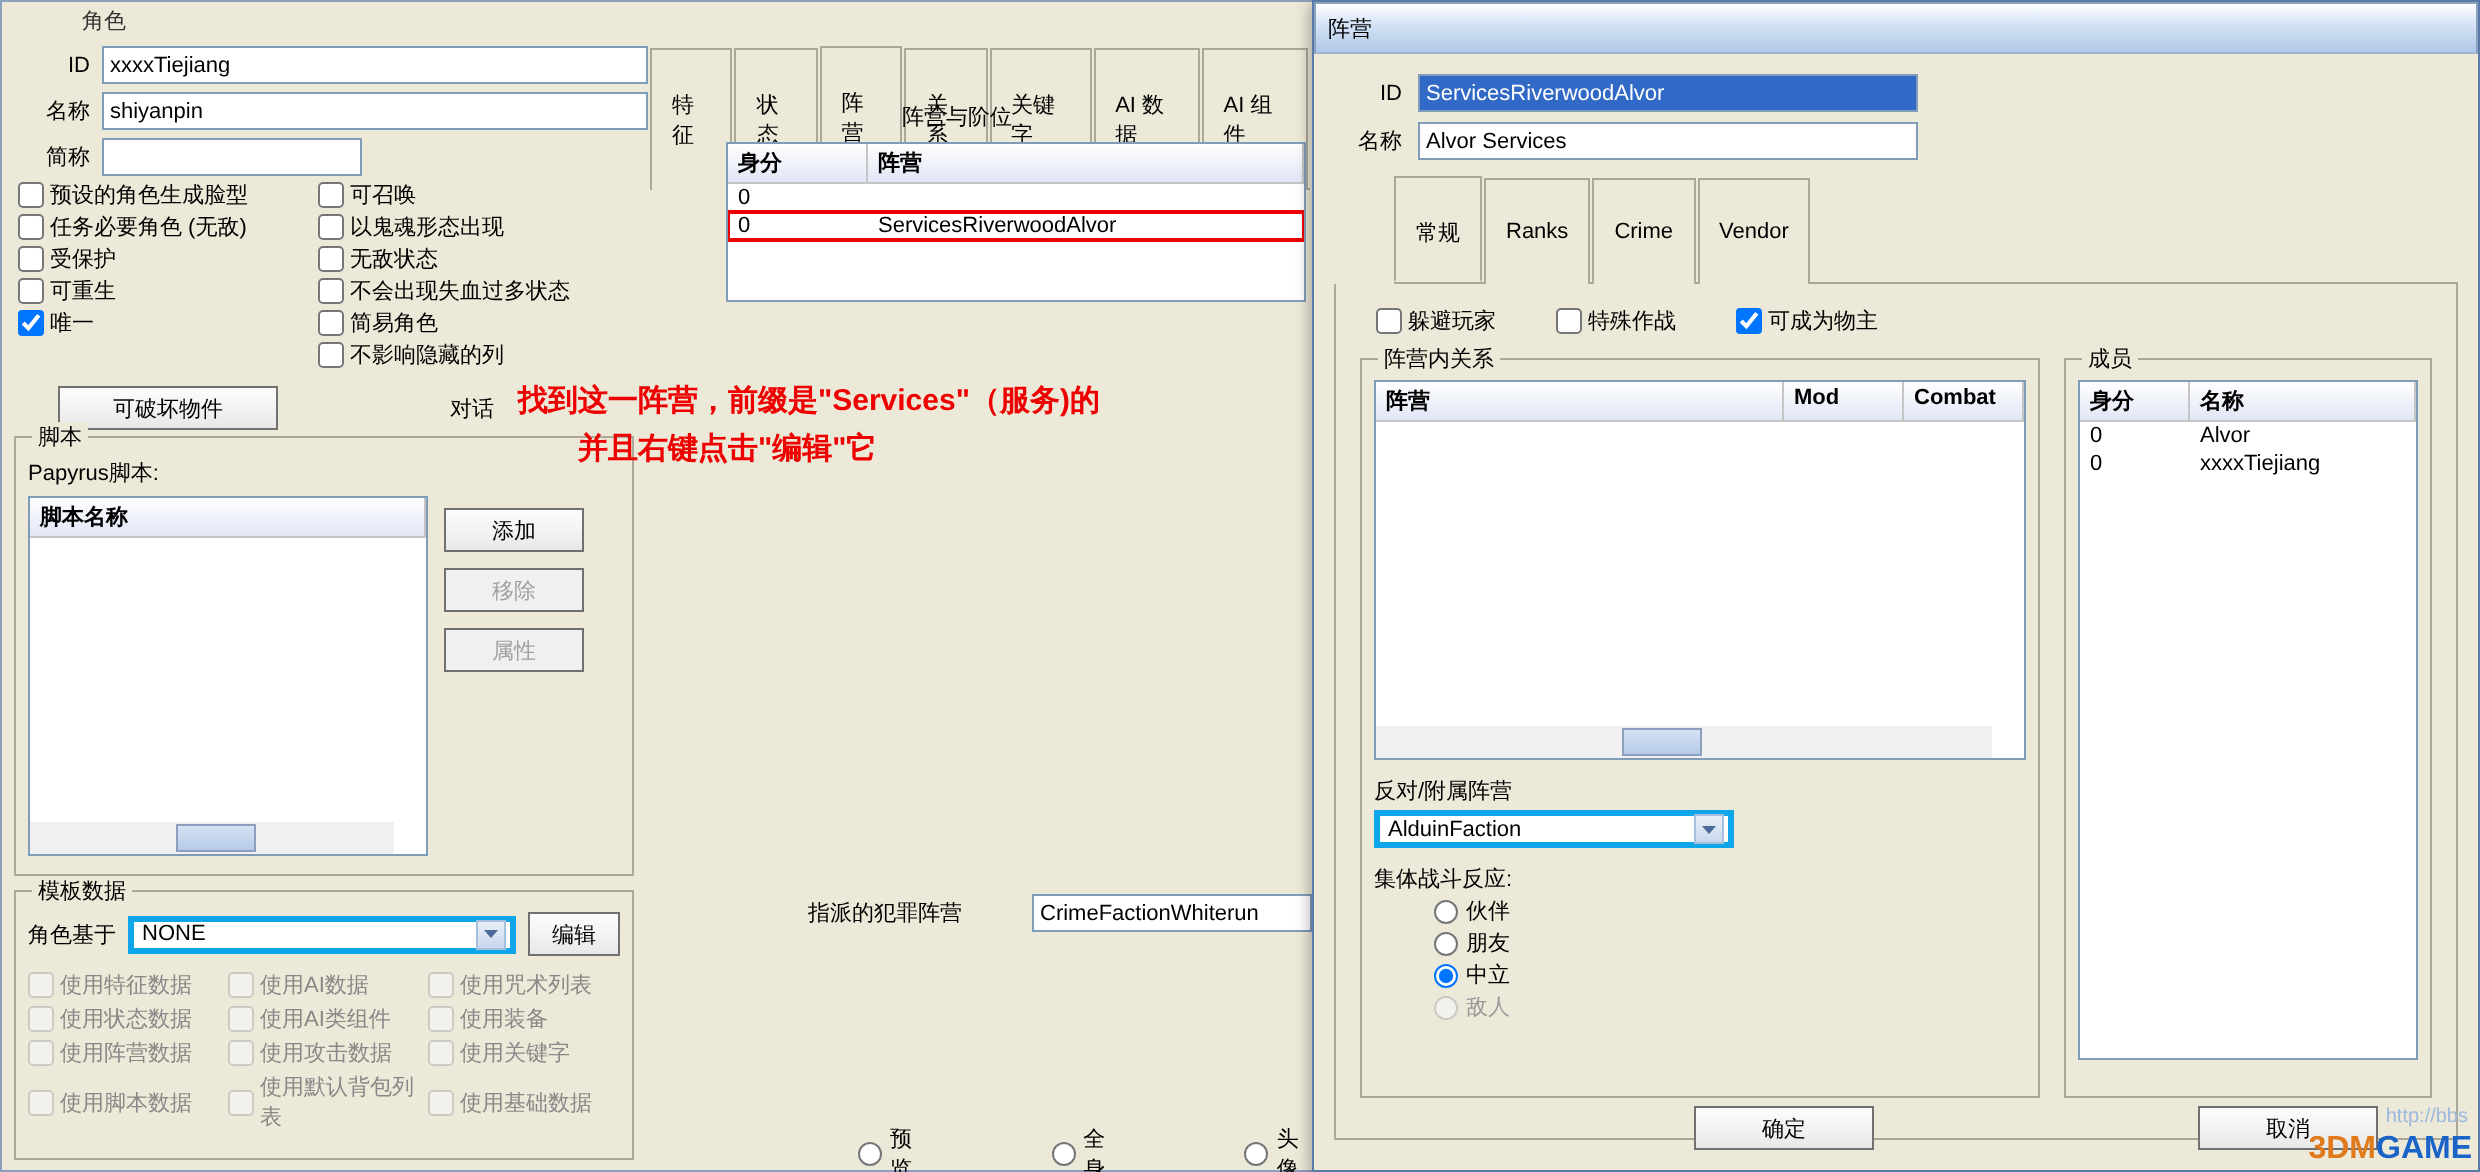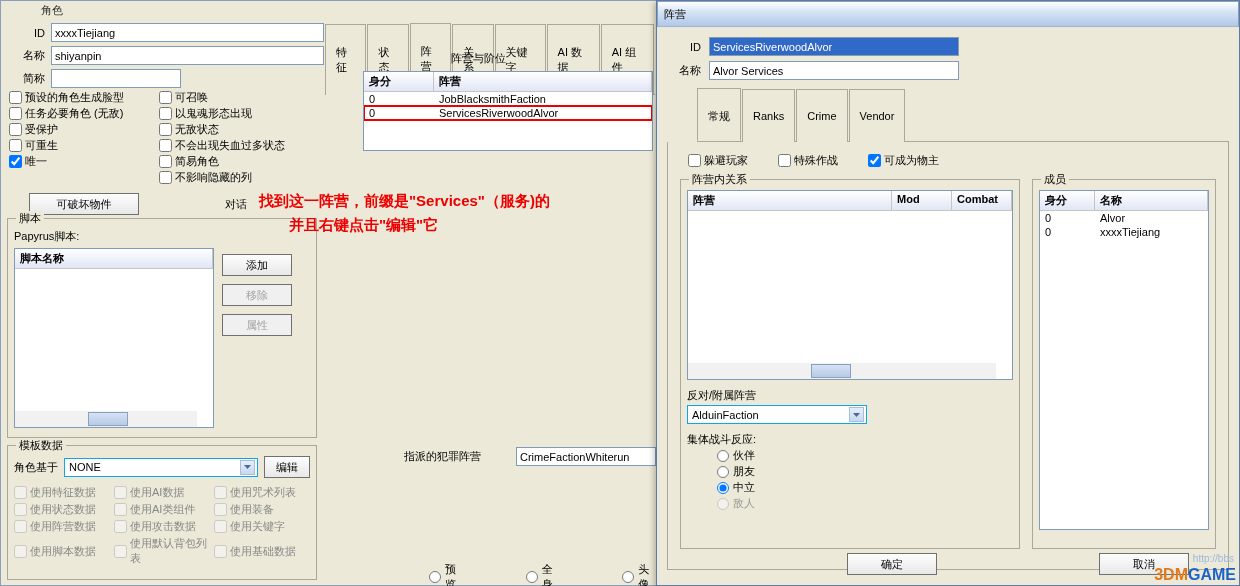--- a/index.html
+++ b/index.html
@@ -109,21 +109,21 @@
 .annotation {
   color: #e00;
   font-weight: bold;
   font-size: 15px;
   line-height: 1.6;
   position: absolute;
 }
 .radio-row { display: flex; align-items: center; gap: 4px; margin: 1px 0; margin-left: 30px;}
 .radio-row input { width: 12px; height: 12px; }
 .dropdown {
-  border: 1px solid #0ea5e9;
+  border: 3px solid #0ea5e9;
   background: #fff;
   height: 19px;
   display: flex;
   align-items: center;
   justify-content: space-between;
   padding: 0 2px 0 4px;
   font: 11px Arial;
 }
 .dropdown .arrow {
   width: 15px; height: 15px;
@@ -347,21 +347,20 @@
   <div class="label" style="position:absolute;left:450px;top:50px;">阵营与阶位</div>
 
   <div class="listview" style="position:absolute;left:362px;top:70px;width:290px;height:80px;">
     <div class="lv-head">
       <div style="width:70px;">身分</div>
       <div style="flex:1;">阵营</div>
     </div>
     <div id="factionRows">
         <div class="lv-row">
           <div style="width:70px">0</div>
-          <div style="flex:1">JobBlacksmithFaction</div>
         </div>
         <div class="lv-row highlight">
           <div style="width:70px">0</div>
           <div style="flex:1">ServicesRiverwoodAlvor</div>
         </div>
       </div>
   </div>
 
   <span class="label" style="position:absolute;left:403px;top:448px;">指派的犯罪阵营</span>
   <input class="textbox" style="position: absolute; left: 515px; top: 446px; width: 140px;" value="CrimeFactionWhiterun">

